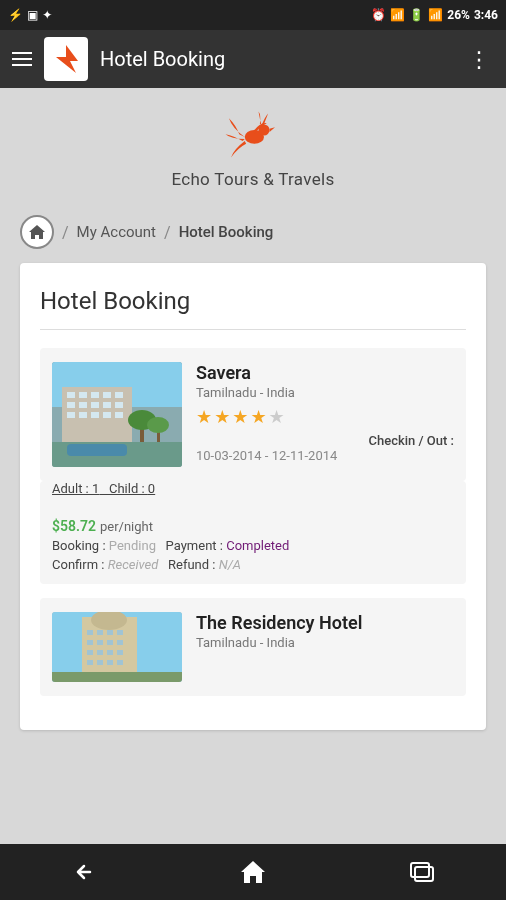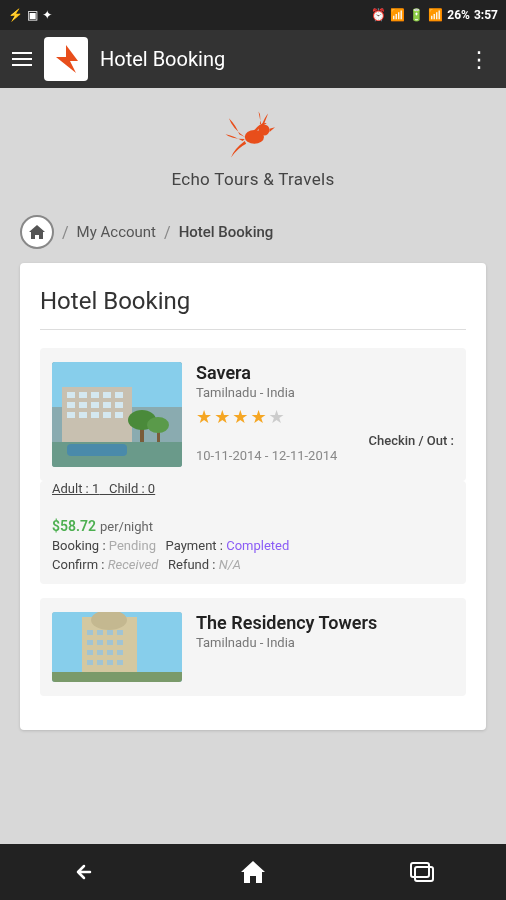--- a/index.html
+++ b/index.html
@@ -223,21 +223,21 @@
       color: #666;
       font-weight: 400;
       font-size: 13px;
     }
     .hotel-booking-status {
       font-size: 13px;
       color: #444;
       margin-top: 3px;
     }
     .status-pending { color: #aaa; }
-    .status-completed { color: #8b5cf6; }
+    .status-completed { color: #701a75; }
     .hotel-confirm {
       font-size: 13px;
       color: #444;
       margin-top: 4px;
     }
     .confirm-value { color: #aaa; font-style: italic; }
 
     
     .bottom-nav {
       position: absolute;
@@ -273,21 +273,21 @@
     <span>⚡</span>
     <span>▣</span>
     <span>✦</span>
   </div>
   <div class="status-right">
     <span>⏰</span>
     <span>📶</span>
     <span>🔋</span>
     <span>📶</span>
     <span>26%</span>
-    <span>3:57</span>
+    <span>3:46</span>
   </div>
 </div>
 
 <div class="app-bar">
   <div class="hamburger">
     <span></span>
       <span></span>
       <span></span>
   </div>
   <div class="app-bar-logo">
@@ -380,21 +380,21 @@
         <div class="hotel-name">Savera</div>
         <div class="hotel-location">Tamilnadu - India</div>
         <div class="stars">
           <span class="star star-filled">★</span>
           <span class="star star-filled">★</span>
           <span class="star star-filled">★</span>
           <span class="star star-filled">★</span>
           <span class="star star-empty">★</span>
         </div>
         <div class="checkin-label">Checkin / Out :</div>
-        <div class="checkin-dates">10-11-2014 - 12-11-2014</div>
+        <div class="checkin-dates">10-03-2014 - 12-11-2014</div>
       </div>
     </div>
 
     <div style="background:#f5f5f5; border-radius:4px; padding: 0 12px 12px; margin-top:-14px; margin-bottom:14px;">
       <div class="hotel-guests">
         Adult : <span>1</span>&nbsp;&nbsp; Child : <span>0</span>
       </div>
       <div>
         <span class="hotel-price">$58.72</span>
         <span class="hotel-price-suffix"> per/night</span>
@@ -432,21 +432,21 @@
           <rect x="65" y="38" width="6" height="5" fill="#a0c4d4"></rect>
           <rect x="35" y="48" width="6" height="5" fill="#a0c4d4"></rect>
           <rect x="45" y="48" width="6" height="5" fill="#a0c4d4"></rect>
           <rect x="55" y="48" width="6" height="5" fill="#a0c4d4"></rect>
           <rect x="65" y="48" width="6" height="5" fill="#a0c4d4"></rect>
 
           <rect x="0" y="60" width="130" height="10" fill="#7a9a6a"></rect>
         </svg>
       </div>
       <div class="hotel-details">
-        <div class="hotel-name">The Residency Towers</div>
+        <div class="hotel-name">The Residency Hotel</div>
         <div class="hotel-location">Tamilnadu - India</div>
       </div>
     </div>
 
   </div>
 </div>
 
 <div class="bottom-nav">
   <div class="nav-btn">
     <svg width="28" height="24" viewBox="0 0 28 24">

